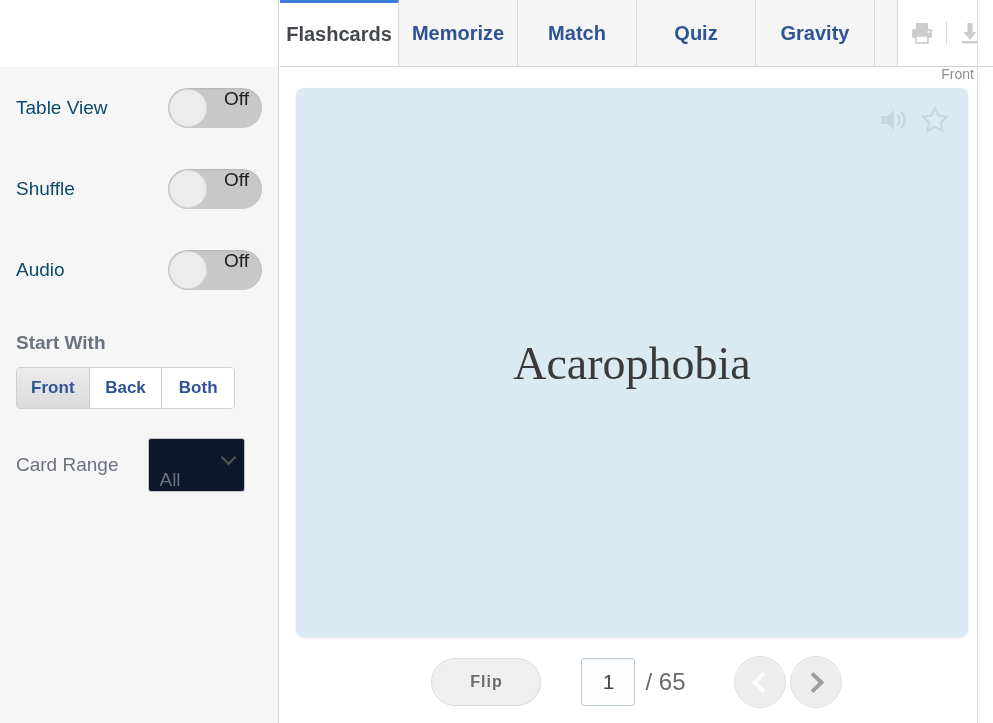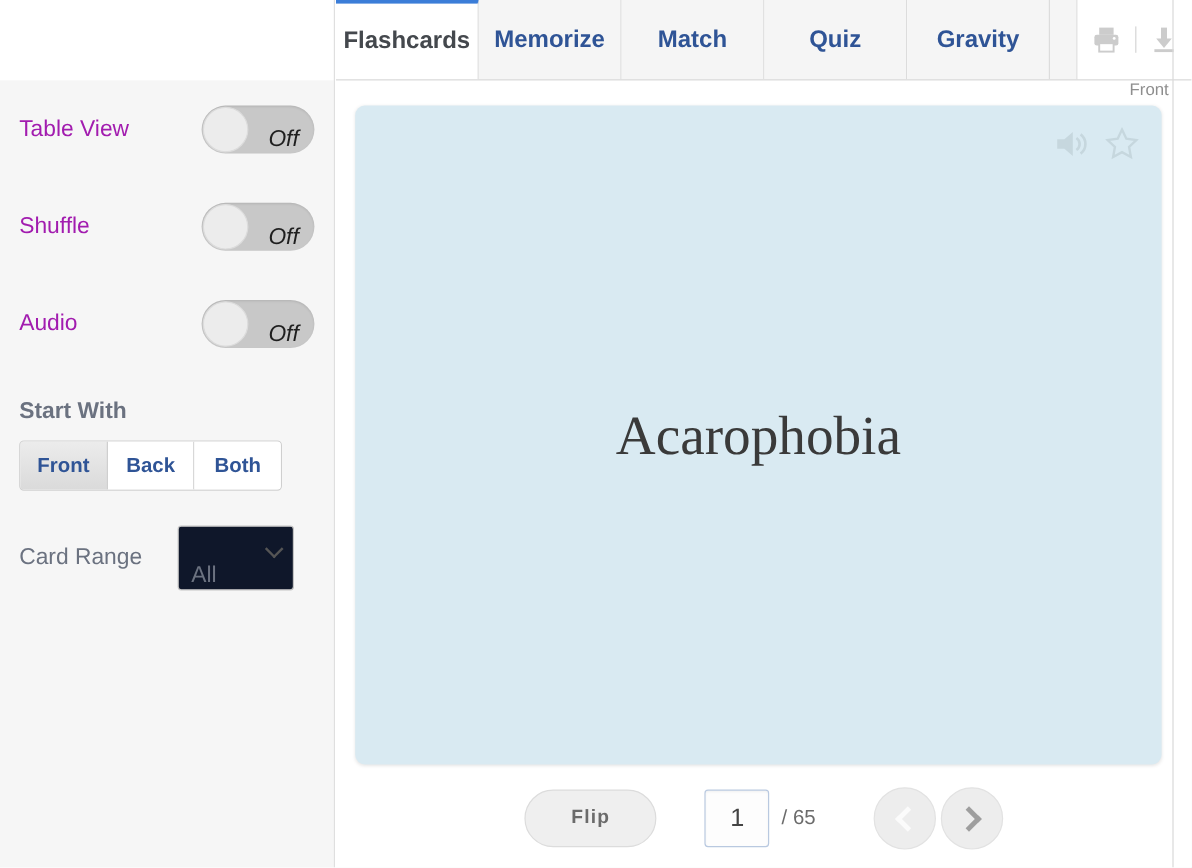--- a/index.html
+++ b/index.html
@@ -38,38 +38,37 @@
     padding: 0 16px;
   }
 
   .setting-row {
     display: flex;
     align-items: center;
     height: 81px;
   }
   .setting-label {
     font-size: 19px;
-    color: #a21caf;
+    color: #0c4a6e;
     flex: 1;
     white-space: nowrap;
   }
 
   .toggle {
     position: relative;
     width: 94px;
     height: 40px;
     border-radius: 20px;
     background: #c8c8c8;
     flex: 0 0 auto;
     cursor: pointer;
     display: flex;
-    align-items: flex-end;
+    align-items: flex-start;
     justify-content: flex-end;
     box-shadow: inset 0 1px 2px rgba(0,0,0,0.10);
-    font-style: italic;
   }
   .toggle-knob {
     position: absolute;
     left: 1px; top: 1px;
     width: 38px; height: 38px;
     border-radius: 50%;
     background: #ececec;
     border: 1px solid #dcdcdc;
   }
   .toggle-state {
@@ -285,21 +284,21 @@
     border: 1px solid #b9c9e0;
     border-radius: 3px;
     background: #fdfdfd;
     text-align: center;
     font-size: 21px;
     color: #444;
     font-family: "Liberation Sans", sans-serif;
     box-shadow: inset 0 1px 2px rgba(0,0,0,0.05);
   }
   .page-total {
-    font-size: 17px;
+    font-size: 24px;
     color: #6b6b6b;
     margin-left: 10px;
     white-space: nowrap;
   }
   .nav-group {
     display: flex;
     align-items: center;
     gap: 4px;
     margin-left: 48px;
   }

